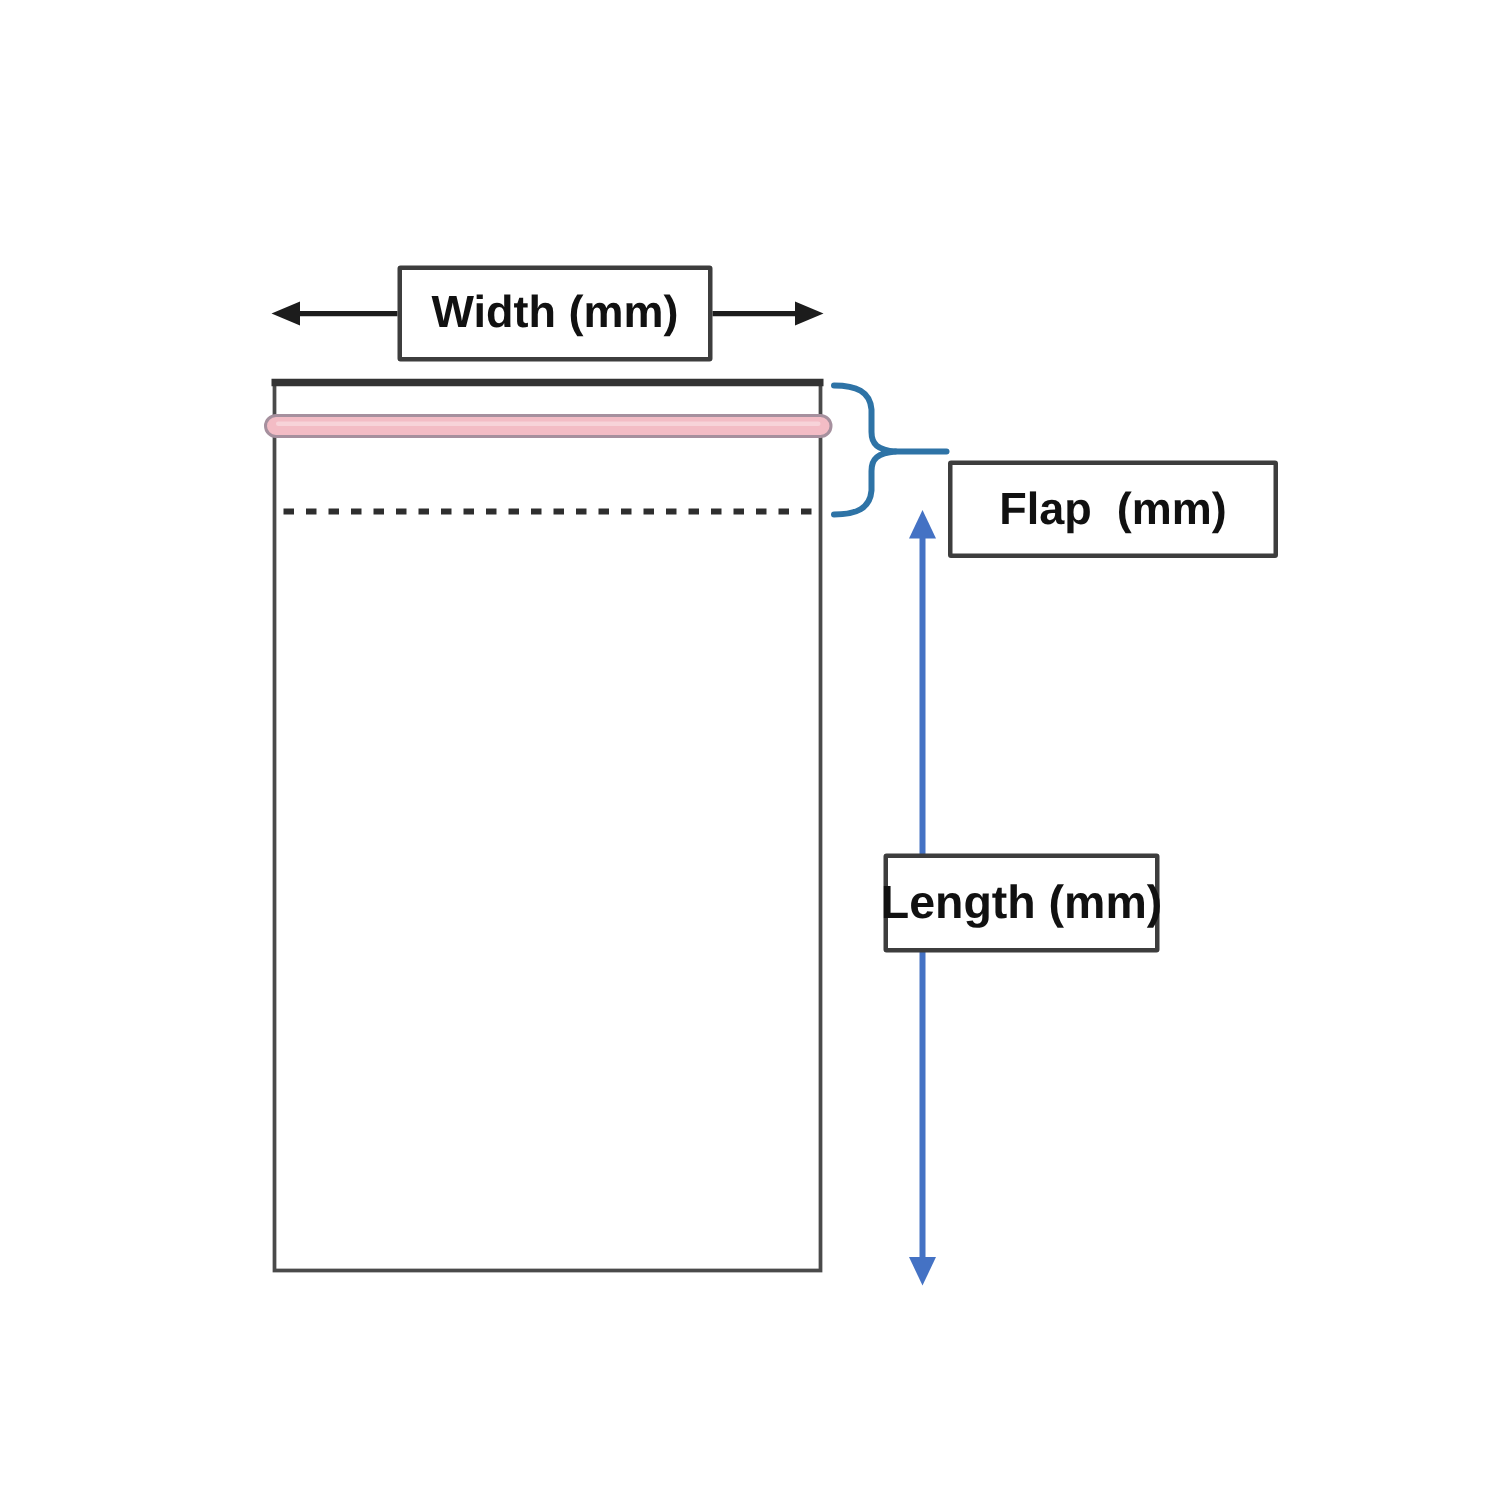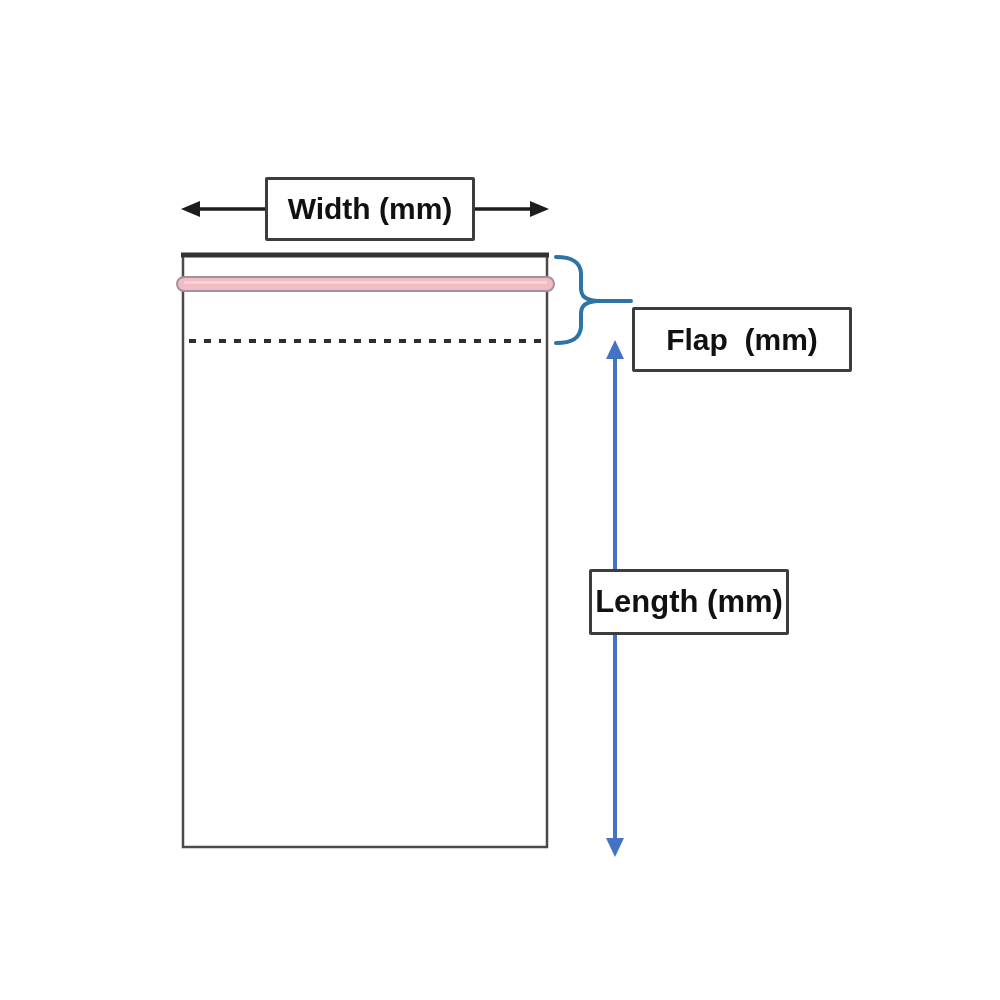--- a/index.html
+++ b/index.html
@@ -45,21 +45,21 @@
     display: flex;
     align-items: center;
     justify-content: center;
     color: var(--label-text, #111111);
     font-weight: bold;
     white-space: pre;
     box-sizing: border-box;
   }
   #width-label-box  { left: 265px; top: 177px; width: 210px; height: 64px; font-size: 30px; }
   #flap-label-box   { left: 632px; top: 275px; width: 220px; height: 65px; font-size: 30px; margin-top: 32px; }
-  #length-label-box { left: 589px; top: 569px; width: 200px; height: 66px; font-size: 31px; }
+  #length-label-box { left: 589px; top: 569px; width: 184px; height: 66px; font-size: 31px; }
 </style>
 </head>
 <body>
 
 <div id="canvas">
 
   <svg id="diagram-svg" viewBox="0 0 1000 1000" xmlns="http://www.w3.org/2000/svg">
 
     <rect class="bag-rect" x="183" y="255" width="364" height="592"></rect>
 

